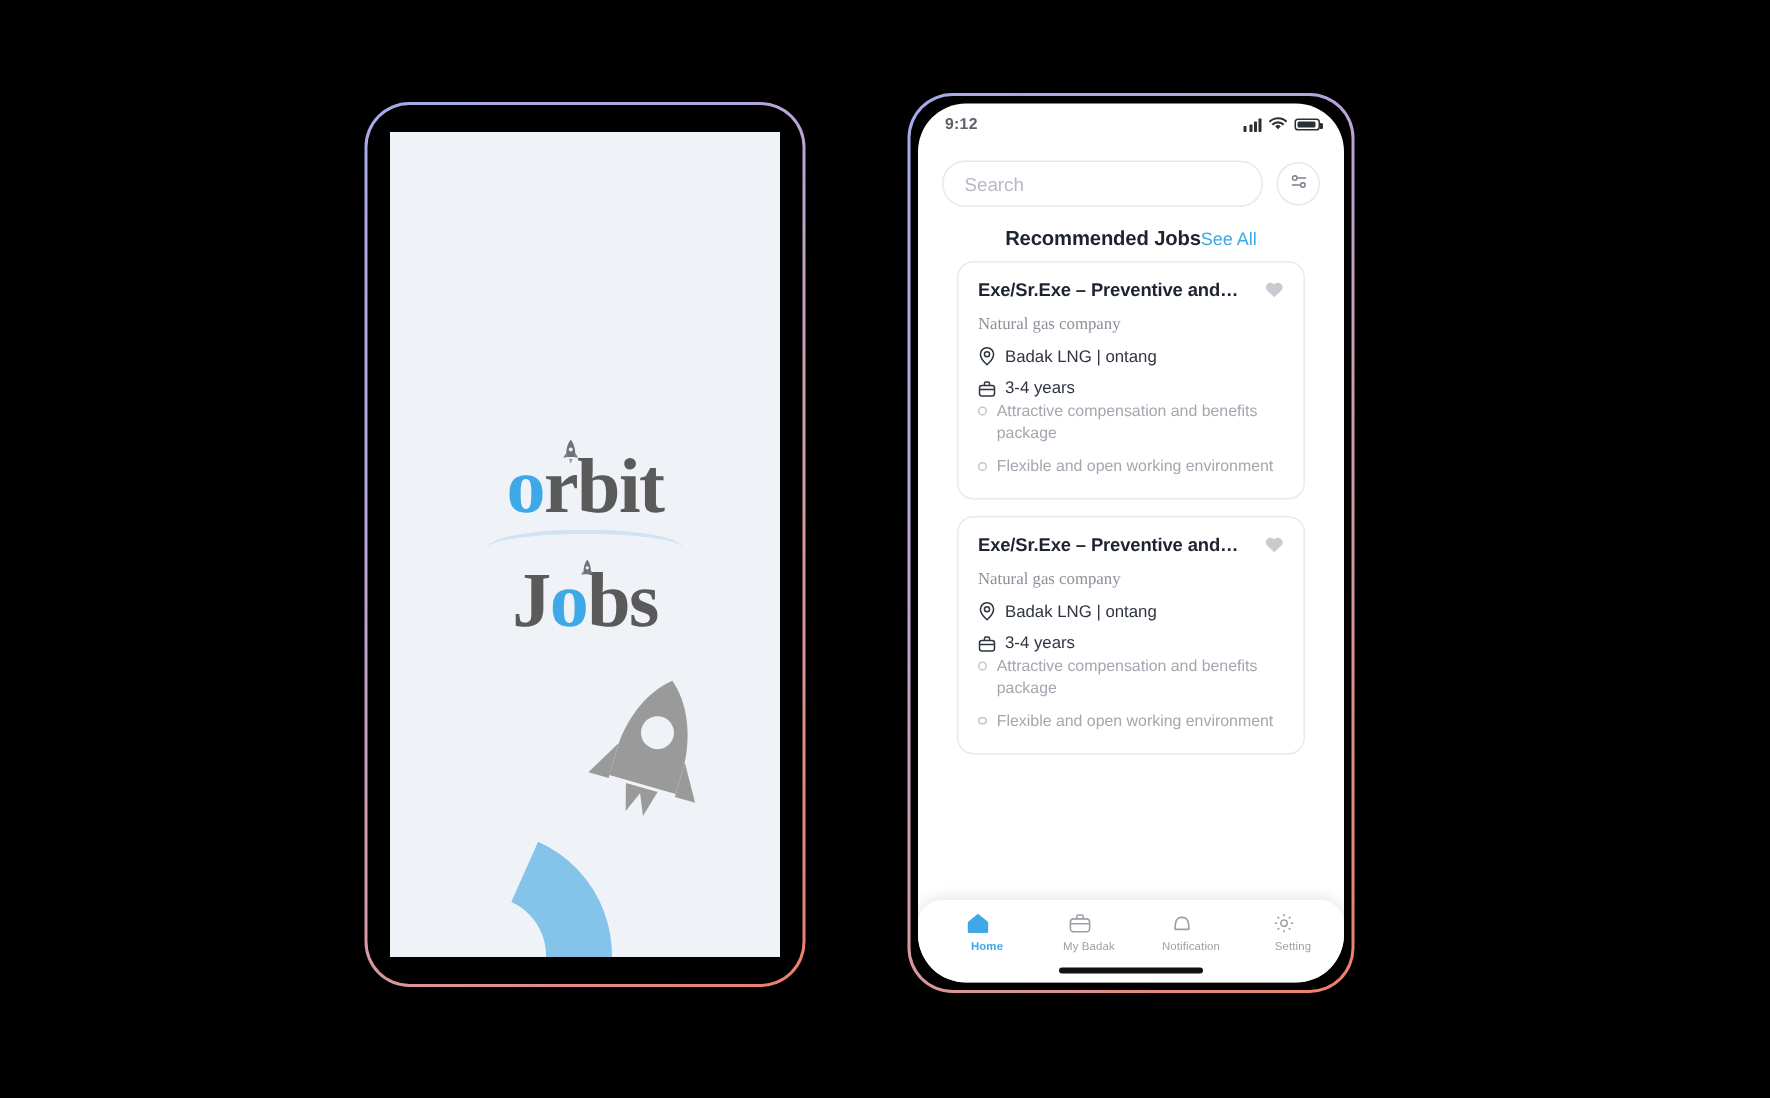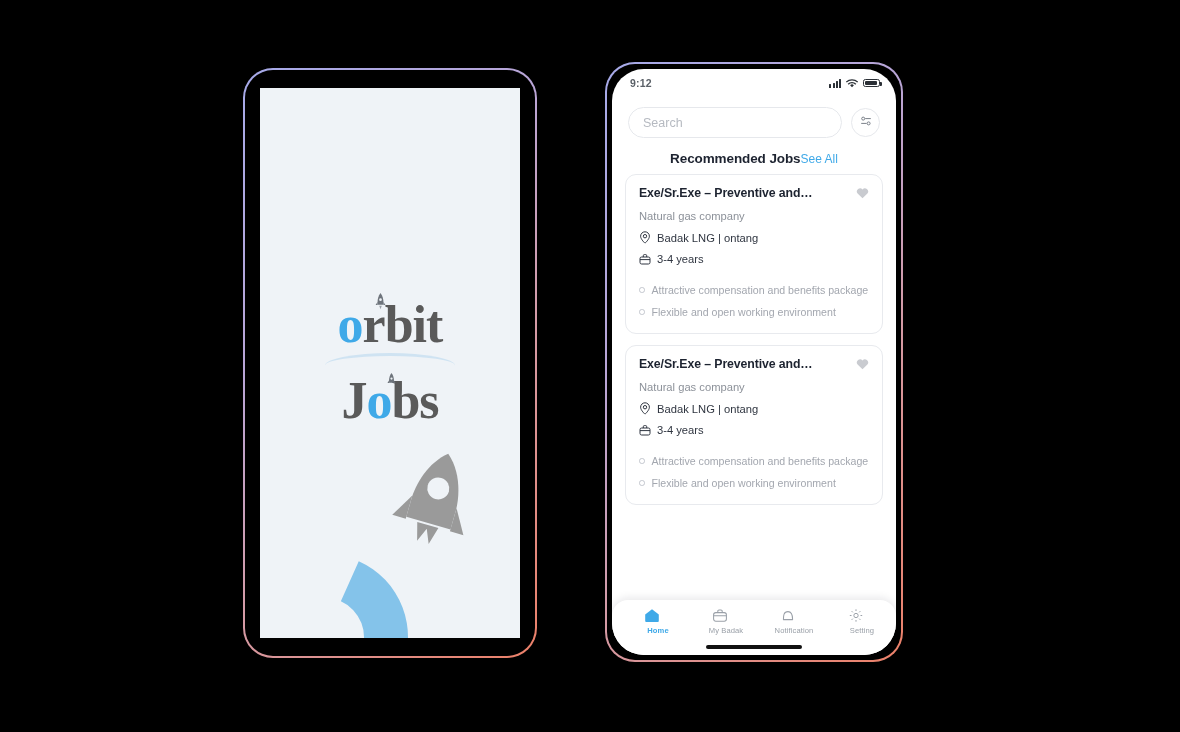--- a/index.html
+++ b/index.html
@@ -149,41 +149,41 @@
   .section-head{
     display:flex;align-items:baseline;justify-content:center;
     padding:13px 16px 8px 16px;flex:0 0 auto;
   }
   .section-title{font-size:13.5px;font-weight:700;color:#1d2330;letter-spacing:-.1px;}
   .see-all{font-size:12px;color:#3fa9e8;cursor:pointer;font-weight:500;}
 
   
   .job-list{
     flex:1 1 auto;overflow:hidden;
-    padding:0 13px;
+    padding:0 26px;
     display:flex;flex-direction:column;gap:11px;
   }
   .job-card{
     border:1px solid #e8eaee;border-radius:11px;
     background:#fff;
     padding:11px 13px 13px 13px;
     box-sizing:border-box;
     flex:0 0 auto;
   }
   .job-top{display:flex;align-items:flex-start;justify-content:space-between;gap:8px;}
   .job-title{
     font-size:12.3px;font-weight:700;color:#1d2330;
     line-height:1.25;letter-spacing:-.1px;
     white-space:nowrap;overflow:hidden;text-overflow:ellipsis;
   }
   .fav-btn{flex:0 0 auto;cursor:pointer;line-height:0;padding-top:1px;}
-  .job-company{font-size:11.2px;color:#8c9199;margin-top:9px;}
+  .job-company{font-size:11.2px;color:#8c9199;margin-top:9px;font-family:Liberation Serif, serif;}
   .job-meta{display:flex;align-items:center;gap:6px;margin-top:9px;}
   .job-meta span{font-size:11.2px;color:#2f3540;}
-  .bullets{margin-top:18px;display:flex;flex-direction:column;gap:7px;}
+  .bullets{margin-top:2px;display:flex;flex-direction:column;gap:7px;}
   .bullet{display:flex;align-items:flex-start;gap:7px;}
   .bullet .dot{
     width:5.5px;height:5.5px;border:1px solid #c3c7ce;border-radius:50%;
     flex:0 0 auto;margin-top:4px;box-sizing:border-box;
   }
   .bullet p{margin:0;font-size:10.6px;color:#a3a7af;line-height:1.4;}
 
   
   .bottom-nav{
     flex:0 0 auto;

